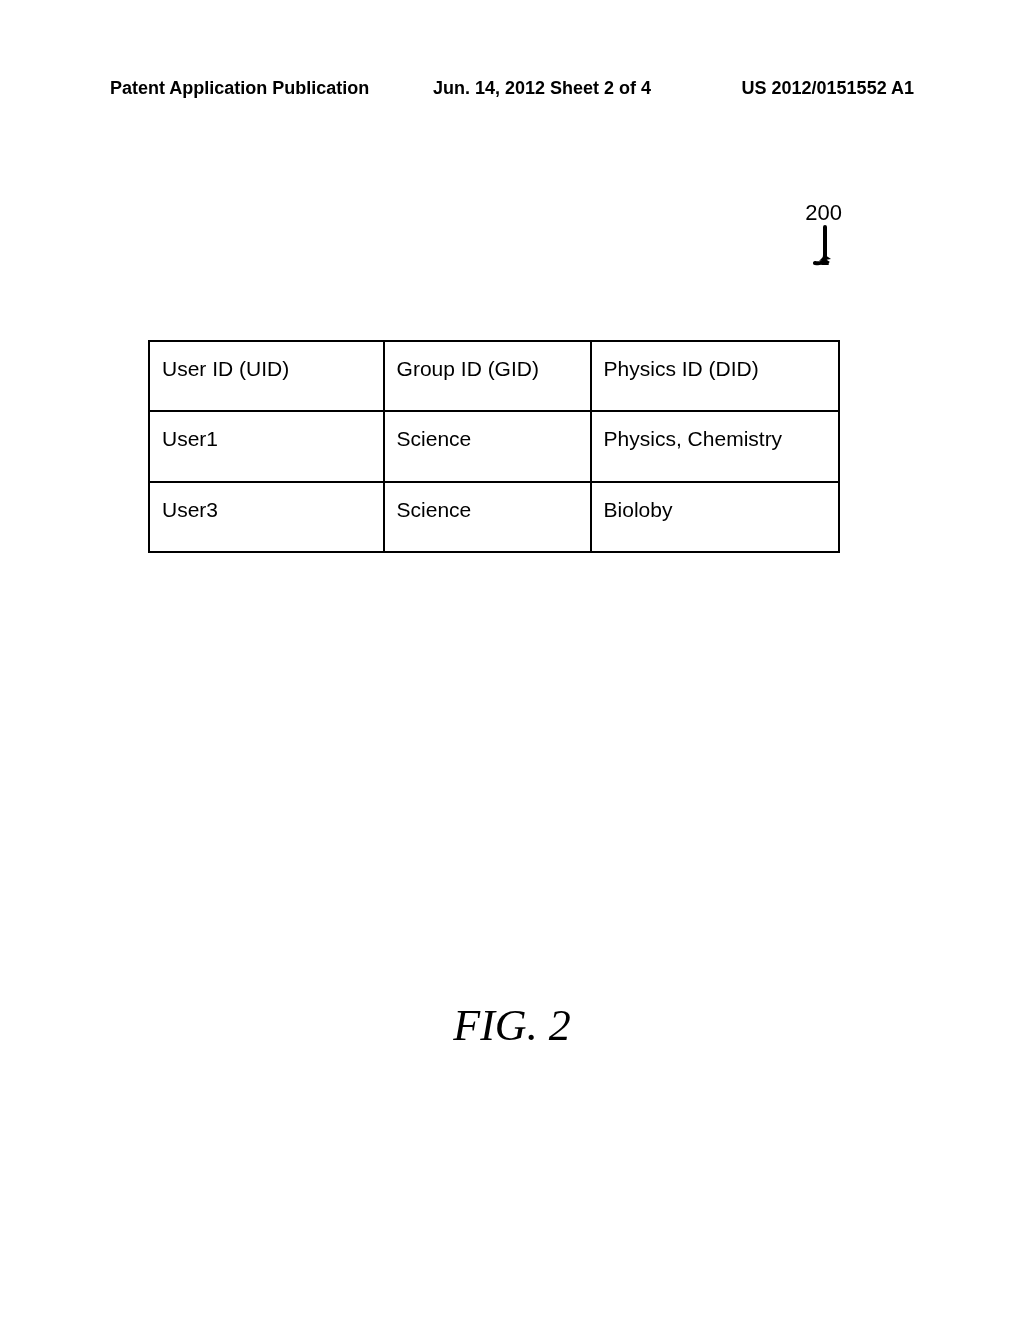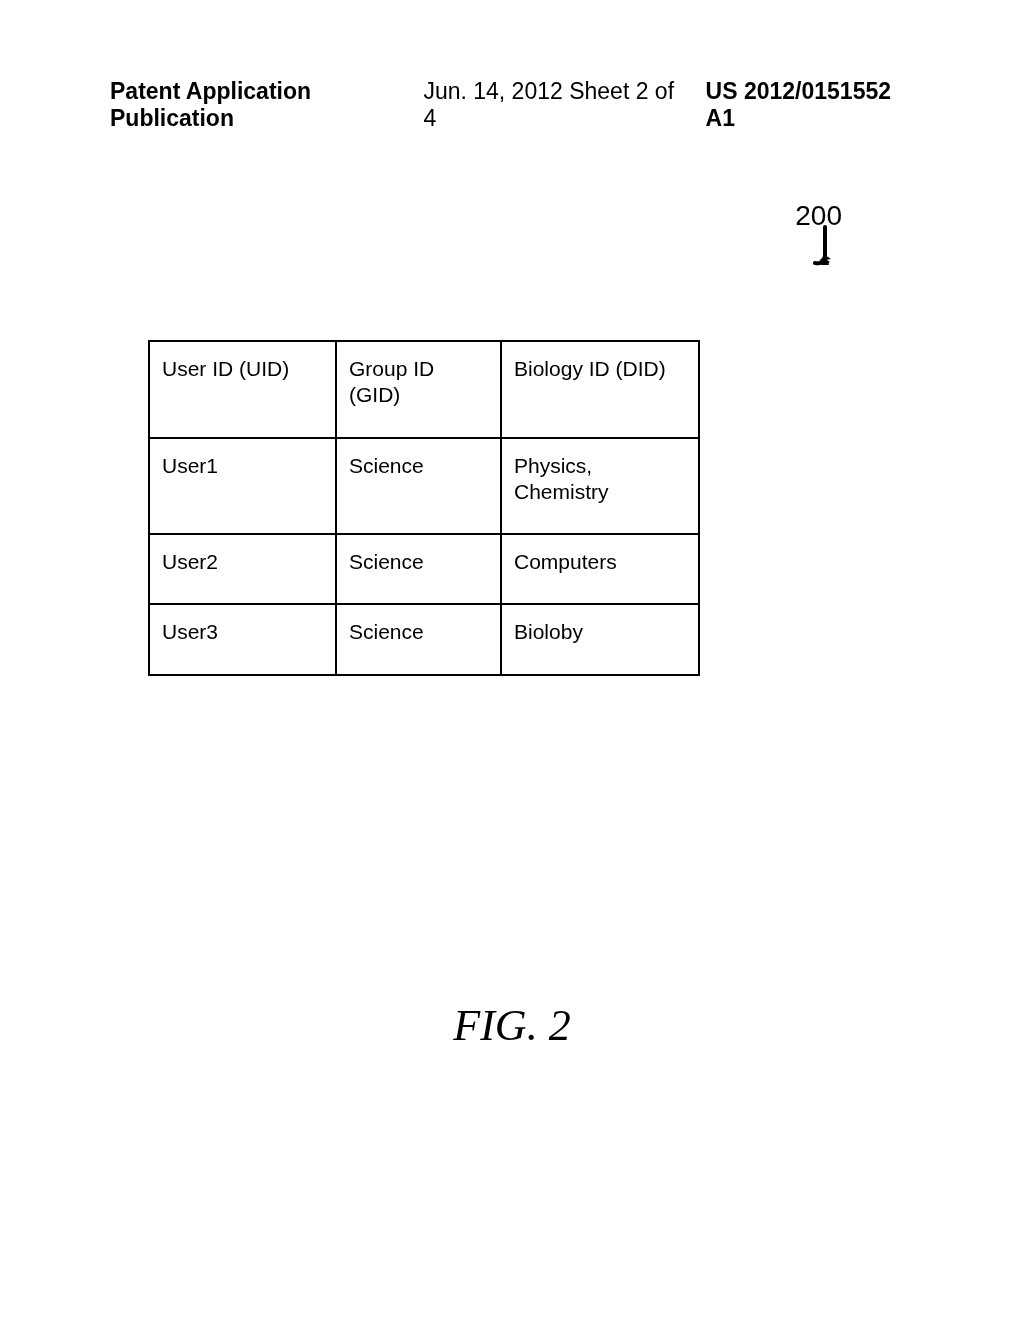--- a/index.html
+++ b/index.html
@@ -16,52 +16,52 @@
     }
     .header-row {
       position: absolute;
       top: 78px;
       left: 0;
       right: 0;
       display: flex;
       justify-content: space-between;
       align-items: flex-end;
       padding: 0 110px 0 110px;
-      font-size: 23px;
+      font-size: 18px;
     }
     .header-left {
       font-weight: bold;
     }
     .header-center {
-      font-weight: normal;
+      font-weight: bold;
     }
     .header-right {
       font-weight: bold;
       margin-left: 27px;
     }
     .ref-num {
       position: absolute;
       top: 200px;
       right: 182px;
-      font-size: 28px;
+      font-size: 22px;
       text-align: center;
     }
     .ref-hook {
       position: absolute;
       top: 225px;
       right: 185px;
       font-size: 32px;
       font-weight: bold;
       line-height: 1;
     }
     .table-wrap {
       position: absolute;
       top: 340px;
       left: 148px;
-      width: 552px;
+      width: 692px;
     }
     table {
       border-collapse: collapse;
       width: 100%;
     }
     td {
       border: 2px solid #000;
       padding: 14px 12px 28px 12px;
       font-size: 21px;
       vertical-align: top;
@@ -99,31 +99,26 @@
     <path d="M 14 34 L 10 40 L 18 40 Z" fill="#000"></path>
   </svg>
 </div>
 
 <div class="table-wrap">
   <table>
     <tbody>
         <tr>
       <td class="col-uid">User ID (UID)</td>
       <td class="col-gid">Group ID (GID)</td>
-      <td class="col-did">Biology ID (DID)</td>
+      <td class="col-did">Physics ID (DID)</td>
     </tr>
     <tr>
       <td>User1</td>
       <td>Science</td>
       <td>Physics, Chemistry</td>
-    </tr>
-    <tr>
-      <td>User2</td>
-      <td>Science</td>
-      <td>Computers</td>
     </tr>
     <tr>
       <td>User3</td>
       <td>Science</td>
       <td>Bioloby</td>
     </tr>
   </tbody>
     </table>
 </div>
 

